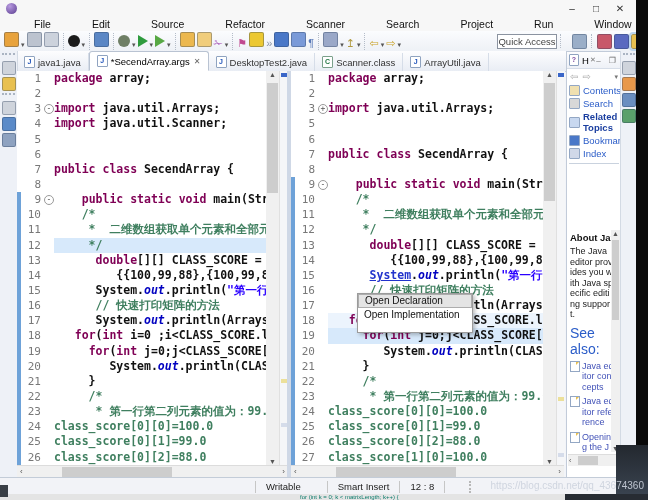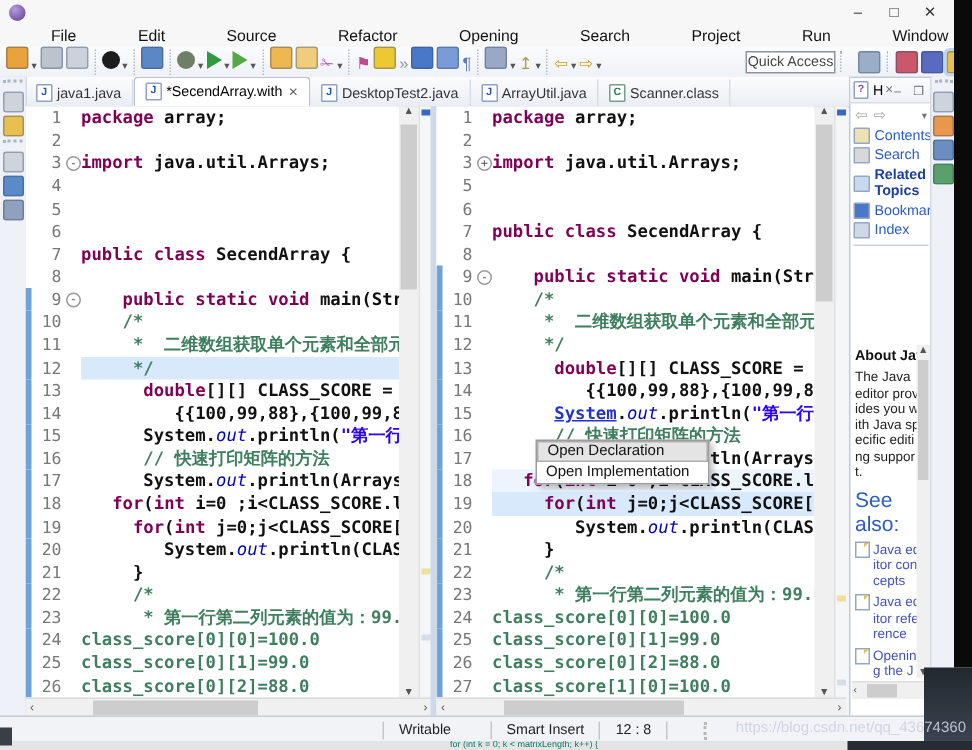--- a/index.html
+++ b/index.html
@@ -52,37 +52,37 @@
   .ln{width:20px;flex:none;text-align:right;color:#787878;padding-right:2px;font-size:11px;}
   .fold{width:11px;flex:none;position:relative;}
   .fold .fm{position:absolute;left:1px;top:3px;width:8px;height:8px;border:1px solid #9a9a9a;border-radius:50%;background:#fff;color:#555;font-size:8px;line-height:7px;text-align:center;}
   .codeline{flex:1;overflow:hidden;font-weight:600;}
   .row.cur .codeline{background:#d7e9fb;}
   .row.soft .codeline{background:#ecf4fd;}
   .k{color:#7f0055;font-weight:bold;}
   .p{color:#111;}
   .c{color:#3f7f5f;}
   .s{color:#2a00ff;}
-  .f{color:#0000c0;font-style:italic;font-weight:normal;}
+  .f{color:#0000c0;font-style:italic;font-weight:bold;}
   .u{color:#2233cc;text-decoration:underline;}
 
   
   .vscroll{position:absolute;top:71px;width:13px;height:394px;background:#f0f0f0;}
   .vthumb{position:absolute;left:1px;width:11px;background:#cdcdcd;}
   .sarrow{position:absolute;width:13px;text-align:center;font-size:7px;color:#555;}
   .ruler{position:absolute;top:71px;width:8px;height:394px;background:#f5f6f8;border-left:1px solid #e0e0e0;}
   .mark{position:absolute;left:1px;width:6px;height:4px;}
   .hscroll{position:absolute;height:12px;background:#f0f0f0;border-top:1px solid #dcdcdc;top:465px;}
   .hthumb{position:absolute;top:1px;height:10px;background:#cdcdcd;}
   .harrow{position:absolute;top:0;font-size:8px;color:#555;line-height:12px;}
   .divider{position:absolute;left:287px;top:71px;width:4px;height:406px;background:#cfd8e6;}
 
   
   .popup{position:absolute;left:357px;top:293px;width:114px;background:#fff;border:1px solid #9b9b9b;box-shadow:2px 2px 4px rgba(0,0,0,.25);font-size:10px;color:#111;z-index:30;}
-  .popup-item{height:14px;line-height:14px;padding:0 6px;}
+  .popup-item{height:24px;line-height:14px;padding:0 6px;}
   .popup-item.sel{background:#e4e4e4;border:1px solid #adadad;height:12px;line-height:12px;}
 
   
   .help{position:absolute;left:566px;top:51px;width:54px;height:426px;background:#fff;border:1px solid #c2cbd9;}
   .help-head{height:16px;display:flex;align-items:center;font-size:9.5px;background:linear-gradient(#fdfdfe,#eef1f7);border-bottom:1px solid #d6dde8;padding:0 2px;}
   .help-head .minmax{margin-left:auto;font-size:8px;color:#666;letter-spacing:3px;}
   .help-nav{height:15px;display:flex;align-items:center;color:#a9a9a9;font-size:10px;padding:0 3px;}
   .h-link{display:flex;align-items:center;font-size:9.5px;color:#2a5cc8;padding:1px 2px;white-space:nowrap;overflow:hidden;}
   .h-link.wrap{white-space:normal;font-weight:bold;color:#1b3fa0;line-height:11px;}
   .h-ic{width:9px;height:9px;flex:none;margin-right:3px;border-radius:1px;border:1px solid #93a7c4;}
@@ -123,21 +123,21 @@
       <span class="win-btn">□</span>
       <span class="win-btn">✕</span>
     </span>
   </div>
 
   <div class="menubar">
       <span class="menu-item">File</span>
       <span class="menu-item">Edit</span>
       <span class="menu-item">Source</span>
       <span class="menu-item">Refactor</span>
-      <span class="menu-item">Opening</span>
+      <span class="menu-item">Scanner</span>
       <span class="menu-item">Search</span>
       <span class="menu-item">Project</span>
       <span class="menu-item">Run</span>
       <span class="menu-item">Window</span>
       <span class="menu-item">Help</span>
     </div>
 
   <div class="toolbar">
     <span id="tb-icons"><span class="tbi square" style="background: rgb(232, 163, 61);"></span><span class="tb-dd">▾</span><span class="tbi square" style="background: rgb(188, 195, 207);"></span><span class="tbi square" style="background: rgb(204, 210, 220);"></span><span class="tb-sep"></span><span class="tbi circle" style="background: rgb(28, 28, 28);"></span><span class="tb-dd">▾</span><span class="tb-sep"></span><span class="tbi square" style="background: rgb(91, 135, 197);"></span><span class="tb-sep"></span><span class="tbi circle" style="background: rgb(111, 127, 102);"></span><span class="tb-dd">▾</span><span class="tbi play" style="border-left-color: rgb(46, 155, 62);"></span><span class="tb-dd">▾</span><span class="tbi play" style="border-left-color: rgb(87, 168, 68);"></span><span class="tb-dd">▾</span><span class="tb-sep"></span><span class="tbi square" style="background: rgb(236, 184, 79);"></span><span class="tbi square" style="background: rgb(240, 205, 124);"></span><span class="tbi glyph" style="color: rgb(176, 106, 192);">✁</span><span class="tb-dd">▾</span><span class="tb-sep"></span><span class="tbi glyph" style="color: rgb(192, 73, 143);">⚑</span><span class="tbi square" style="background: rgb(236, 200, 50);"></span><span class="tbi glyph" style="color: rgb(138, 148, 164);">»</span><span class="tbi square" style="background: rgb(74, 120, 200);"></span><span class="tbi square" style="background: rgb(122, 154, 216);"></span><span class="tbi glyph" style="color: rgb(90, 122, 184);">¶</span><span class="tb-sep"></span><span class="tbi square" style="background: rgb(154, 168, 200);"></span><span class="tb-dd">▾</span><span class="tbi glyph" style="color: rgb(176, 154, 64);">↥</span><span class="tb-dd">▾</span><span class="tb-sep"></span><span class="tbi glyph" style="color: rgb(201, 162, 39);">⇦</span><span class="tb-dd">▾</span><span class="tbi glyph" style="color: rgb(201, 162, 39);">⇨</span><span class="tb-dd">▾</span></span>
     <span class="quick-access">Quick Access</span>
@@ -151,53 +151,53 @@
       </span>
   </div>
 
   <div class="tabrow" id="tabrow">
       <span class="tab">
         <span class="ficon">J</span>
         <span>java1.java</span>
       </span>
       <span class="tab active">
         <span class="ficon">J</span>
-        <span>*SecendArray.with</span>
+        <span>*SecendArray.args</span>
         <span class="tab-close">✕</span>
       </span>
       <span class="tab">
         <span class="ficon">J</span>
         <span>DesktopTest2.java</span>
       </span>
       <span class="tab">
+        <span class="ficon class">C</span>
+        <span>Scanner.class</span>
+      </span>
+      <span class="tab">
         <span class="ficon">J</span>
         <span>ArrayUtil.java</span>
-      </span>
-      <span class="tab">
-        <span class="ficon class">C</span>
-        <span>Scanner.class</span>
       </span>
     </div>
   <div class="editor-minmax">▭ ❐</div>
 
   <div class="fastview" style="left:0;top:51px;width:17px;height:426px;">
     <div class="fv-grip"></div>
     <div class="fv-icon" style="background:#cfd4dc"></div>
     <div class="fv-icon" style="background:#e8c050"></div>
     <div class="fv-grip"></div>
     <div class="fv-icon" style="background:#cfd4dc"></div>
     <div class="fv-icon" style="background:#5a8ac8"></div>
     <div class="fv-icon" style="background:#8ea2c0"></div>
   </div>
 
   <div class="pane" id="pane0" style="left:17px;width:249px;">
       <div class="row"><span class="rb"></span><span class="ln">1</span><span class="fold"></span><span class="codeline"><span class="k">package </span><span class="p">array;</span></span></div>
       <div class="row"><span class="rb"></span><span class="ln">2</span><span class="fold"></span><span class="codeline"></span></div>
       <div class="row"><span class="rb"></span><span class="ln">3</span><span class="fold"><span class="fm">-</span></span><span class="codeline"><span class="k">import </span><span class="p">java.util.Arrays;</span></span></div>
-      <div class="row"><span class="rb"></span><span class="ln">4</span><span class="fold"></span></div>
+      <div class="row"><span class="rb"></span><span class="ln">4</span><span class="fold"></span><span class="codeline"><span class="k">import </span><span class="p">java.util.Scanner;</span></span></div>
       <div class="row"><span class="rb"></span><span class="ln">5</span><span class="fold"></span><span class="codeline"></span></div>
       <div class="row"><span class="rb"></span><span class="ln">6</span><span class="fold"></span><span class="codeline"></span></div>
       <div class="row"><span class="rb"></span><span class="ln">7</span><span class="fold"></span><span class="codeline"><span class="k">public class </span><span class="p">SecendArray {</span></span></div>
       <div class="row"><span class="rb"></span><span class="ln">8</span><span class="fold"></span><span class="codeline"></span></div>
       <div class="row"><span class="rb in"></span><span class="ln">9</span><span class="fold"><span class="fm">-</span></span><span class="codeline"><span class="p">    </span><span class="k">public static void </span><span class="p">main(String[] args) {</span></span></div>
       <div class="row"><span class="rb in"></span><span class="ln">10</span><span class="fold"></span><span class="codeline"><span class="c">    /*</span></span></div>
       <div class="row"><span class="rb in"></span><span class="ln">11</span><span class="fold"></span><span class="codeline"><span class="c">     *  二维数组获取单个元素和全部元素</span></span></div>
       <div class="row cur"><span class="rb in"></span><span class="ln">12</span><span class="fold"></span><span class="codeline"><span class="c">     */</span></span></div>
       <div class="row"><span class="rb in"></span><span class="ln">13</span><span class="fold"></span><span class="codeline"><span class="p">      </span><span class="k">double</span><span class="p">[][] CLASS_SCORE =</span></span></div>
       <div class="row"><span class="rb in"></span><span class="ln">14</span><span class="fold"></span><span class="codeline"><span class="p">         {{100,99,88},{100,99,88}};</span></span></div>

